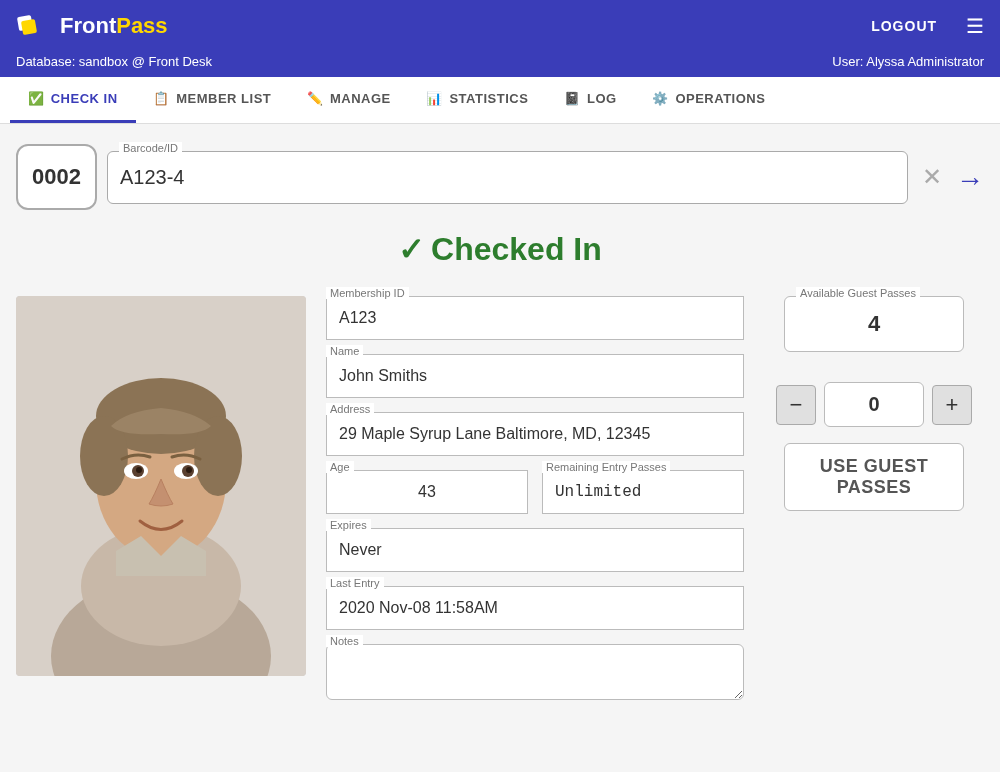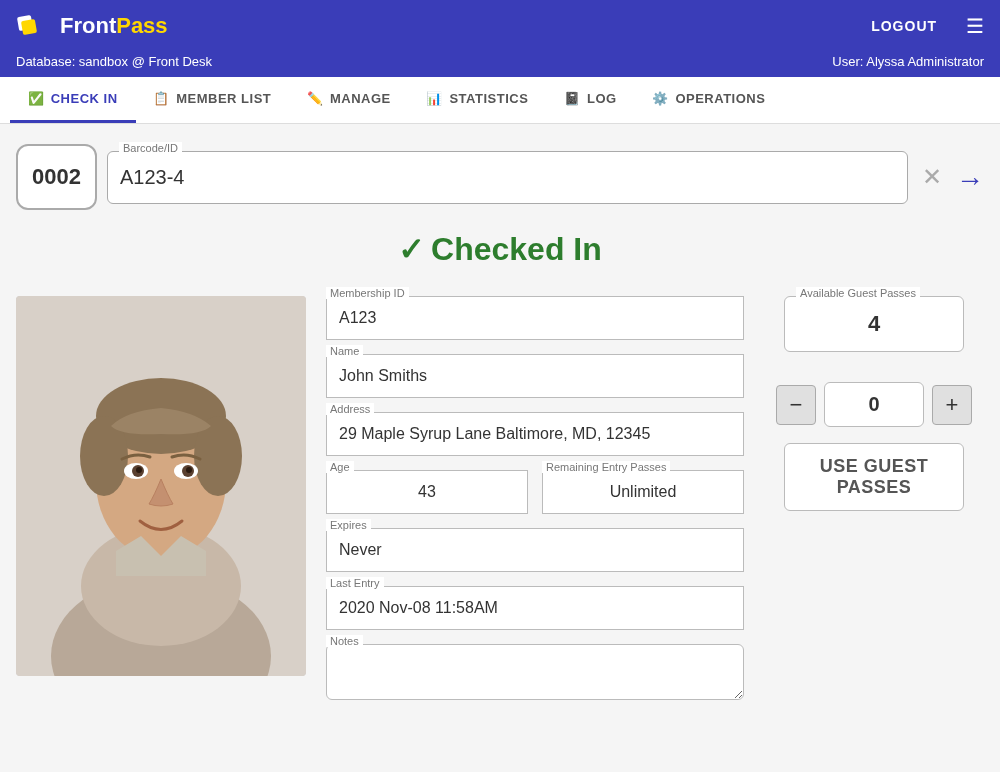--- a/index.html
+++ b/index.html
@@ -447,21 +447,21 @@
         <input class="field-input" type="text" value="29 Maple Syrup Lane Baltimore, MD, 12345" style="">
       </div>
 
       <div class="two-col">
         <div class="field-group">
           <span class="field-label">Age</span>
           <input class="field-input" type="text" value="43" style="text-align: center;">
         </div>
         <div class="field-group">
           <span class="field-label">Remaining Entry Passes</span>
-          <input class="field-input" type="text" value="Unlimited" style="text-align: center;">
+          <input class="field-input" type="text" value="Unlimited" style=" font-family: Liberation Mono, monospace;">
         </div>
       </div>
 
       <div class="field-group">
         <span class="field-label">Expires</span>
         <input class="field-input" type="text" value="Never" style="">
       </div>
 
       <div class="field-group">
         <span class="field-label">Last Entry</span>

